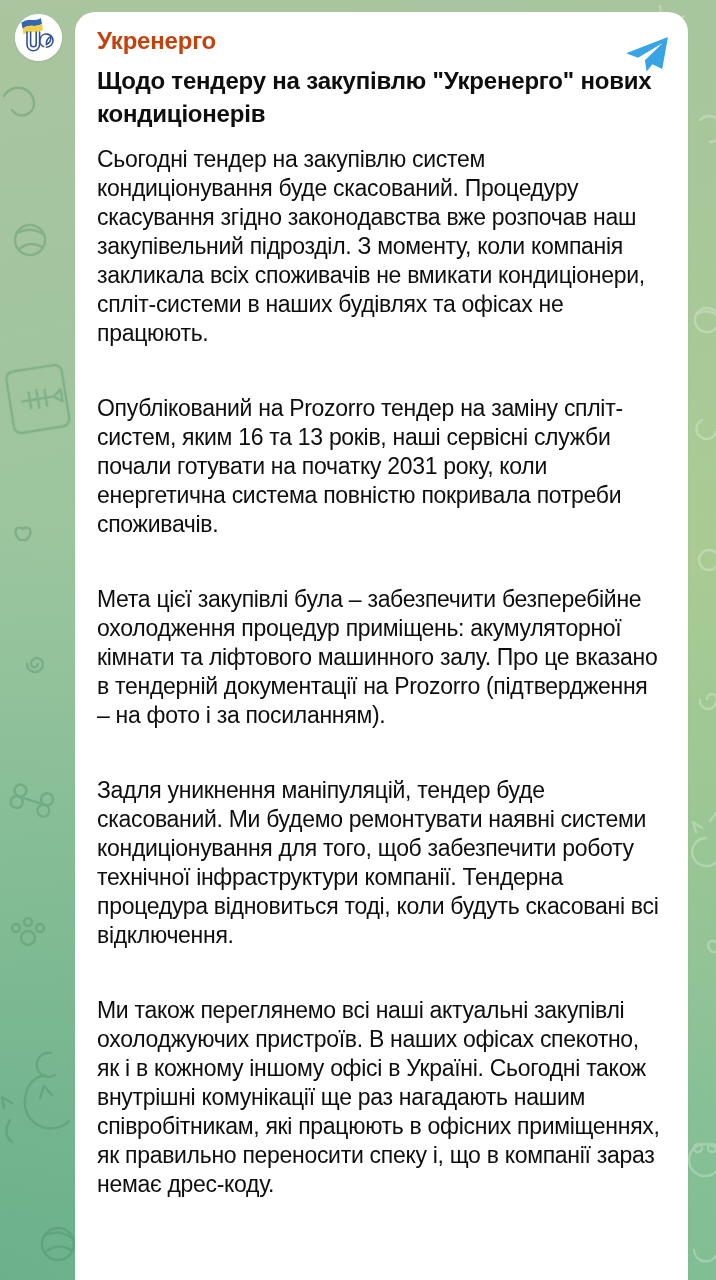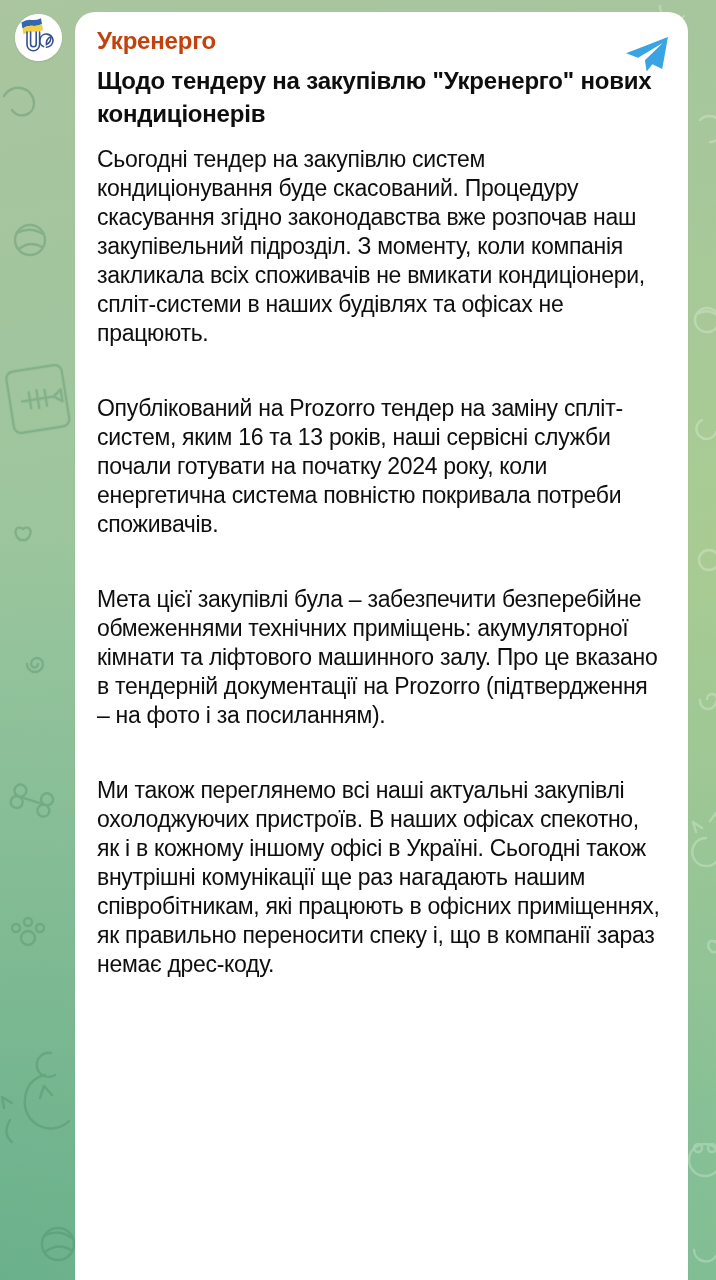--- a/index.html
+++ b/index.html
@@ -129,19 +129,20 @@
         <svg viewBox="0 0 48 42">
           <path d="M46 2 L2 19.2 l12.6 4.6 L40.5 8.4 21.8 26.6 l1.8 11.6 6.1 -7.4 10.3 5 z" fill="#38a4e4"></path>
         </svg>
       </span>
     </div>
 
     <h1 class="title">Щодо тендеру на закупівлю "Укренерго" нових кондиціонерів</h1>
 
     <div class="paragraphs">
         <p>Сьогодні тендер на закупівлю систем кондиціонування буде скасований. Процедуру скасування згідно законодавства вже розпочав наш закупівельний підрозділ. З моменту, коли компанія закликала всіх споживачів не вмикати кондиціонери, спліт-системи в наших будівлях та офісах не працюють.</p>
-        <p>Опублікований на Prozorro тендер на заміну спліт-систем, яким 16 та 13 років, наші сервісні служби почали готувати на початку 2024 року, коли енергетична система повністю покривала потреби споживачів.</p>
-        <p>Мета цієї закупівлі була – забезпечити безперебійне обмеженнями технічних приміщень: акумуляторної кімнати та ліфтового машинного залу. Про це вказано в тендерній документації на Prozorro (підтвердження – на фото і за посиланням).</p>
+        <p>Опублікований на Prozorro тендер на заміну спліт-систем, яким 16 та 13 років, наші сервісні служби почали готувати на початку 2031 року, коли енергетична система повністю покривала потреби споживачів.</p>
+        <p>Мета цієї закупівлі була – забезпечити безперебійне охолодження процедур приміщень: акумуляторної кімнати та ліфтового машинного залу. Про це вказано в тендерній документації на Prozorro (підтвердження – на фото і за посиланням).</p>
+        <p>Задля уникнення маніпуляцій, тендер буде скасований. Ми будемо ремонтувати наявні системи кондиціонування для того, щоб забезпечити роботу технічної інфраструктури компанії. Тендерна процедура відновиться тоді, коли будуть скасовані всі відключення.</p>
         <p>Ми також переглянемо всі наші актуальні закупівлі охолоджуючих пристроїв. В наших офісах спекотно, як і в кожному іншому офісі в Україні. Сьогодні також внутрішні комунікації ще раз нагадають нашим співробітникам, які працюють в офісних приміщеннях, як правильно переносити спеку і, що в компанії зараз немає дрес-коду.</p>
       </div>
   </div>
 
 </div>
 
 </body></html>

